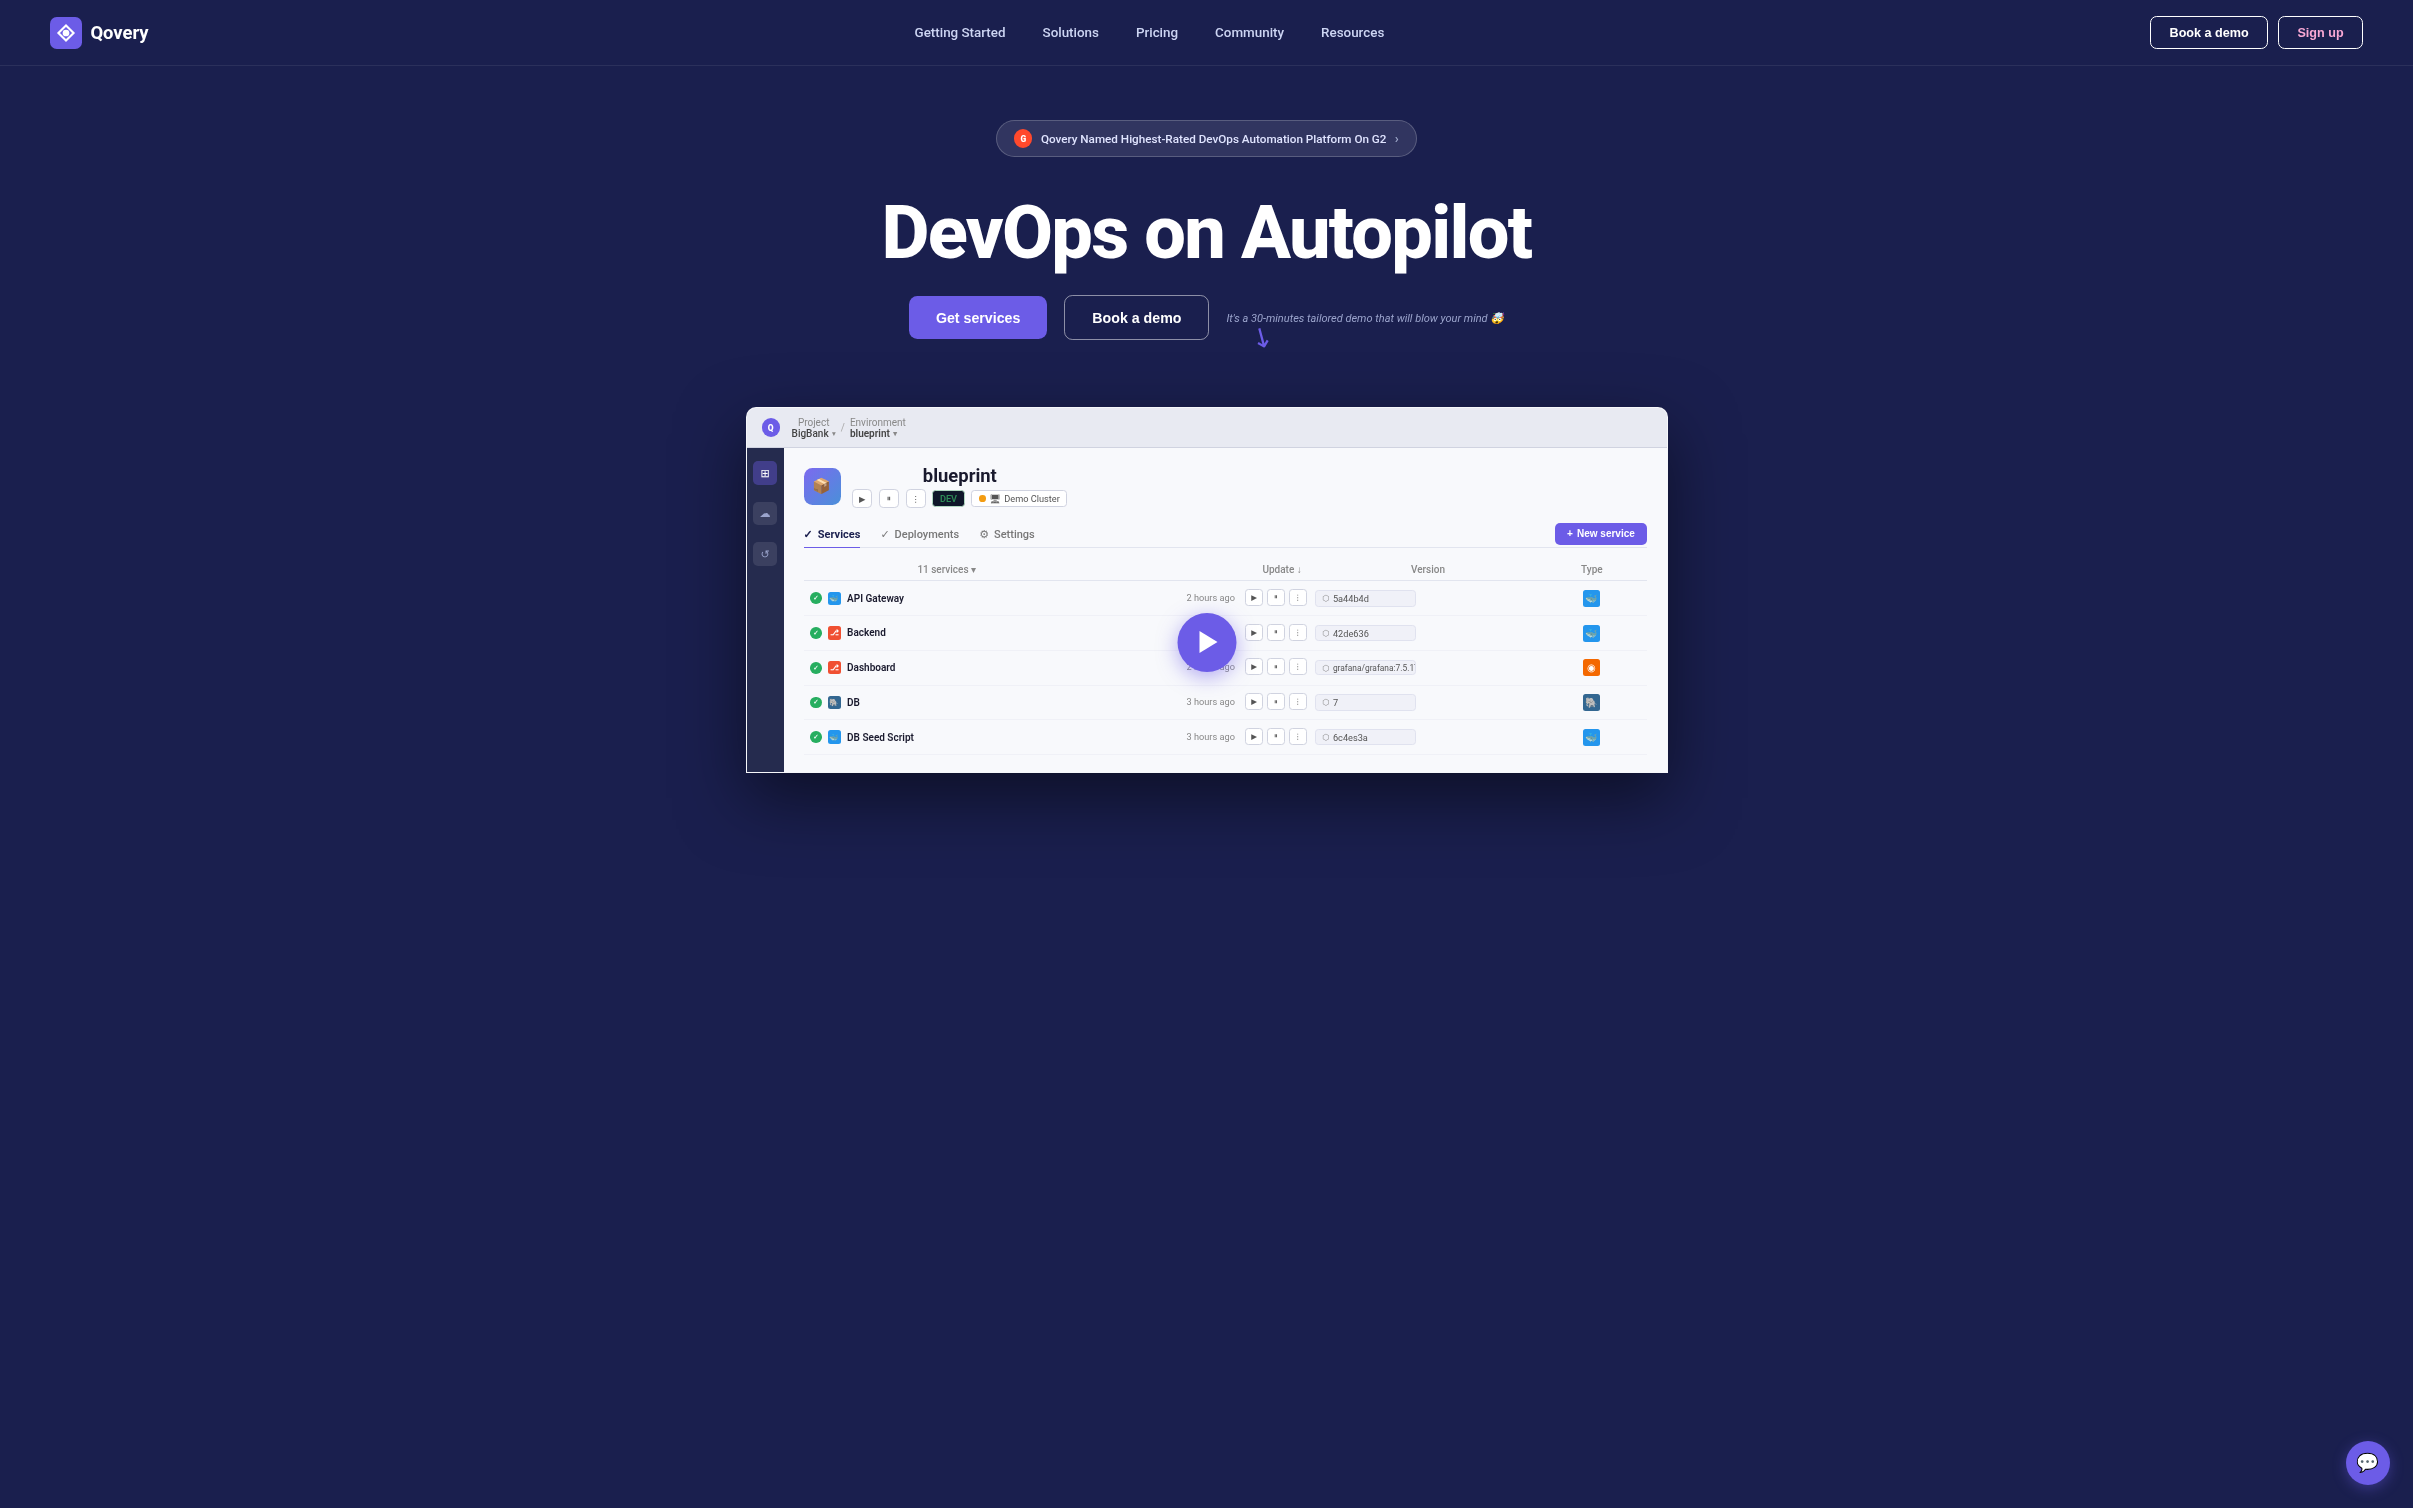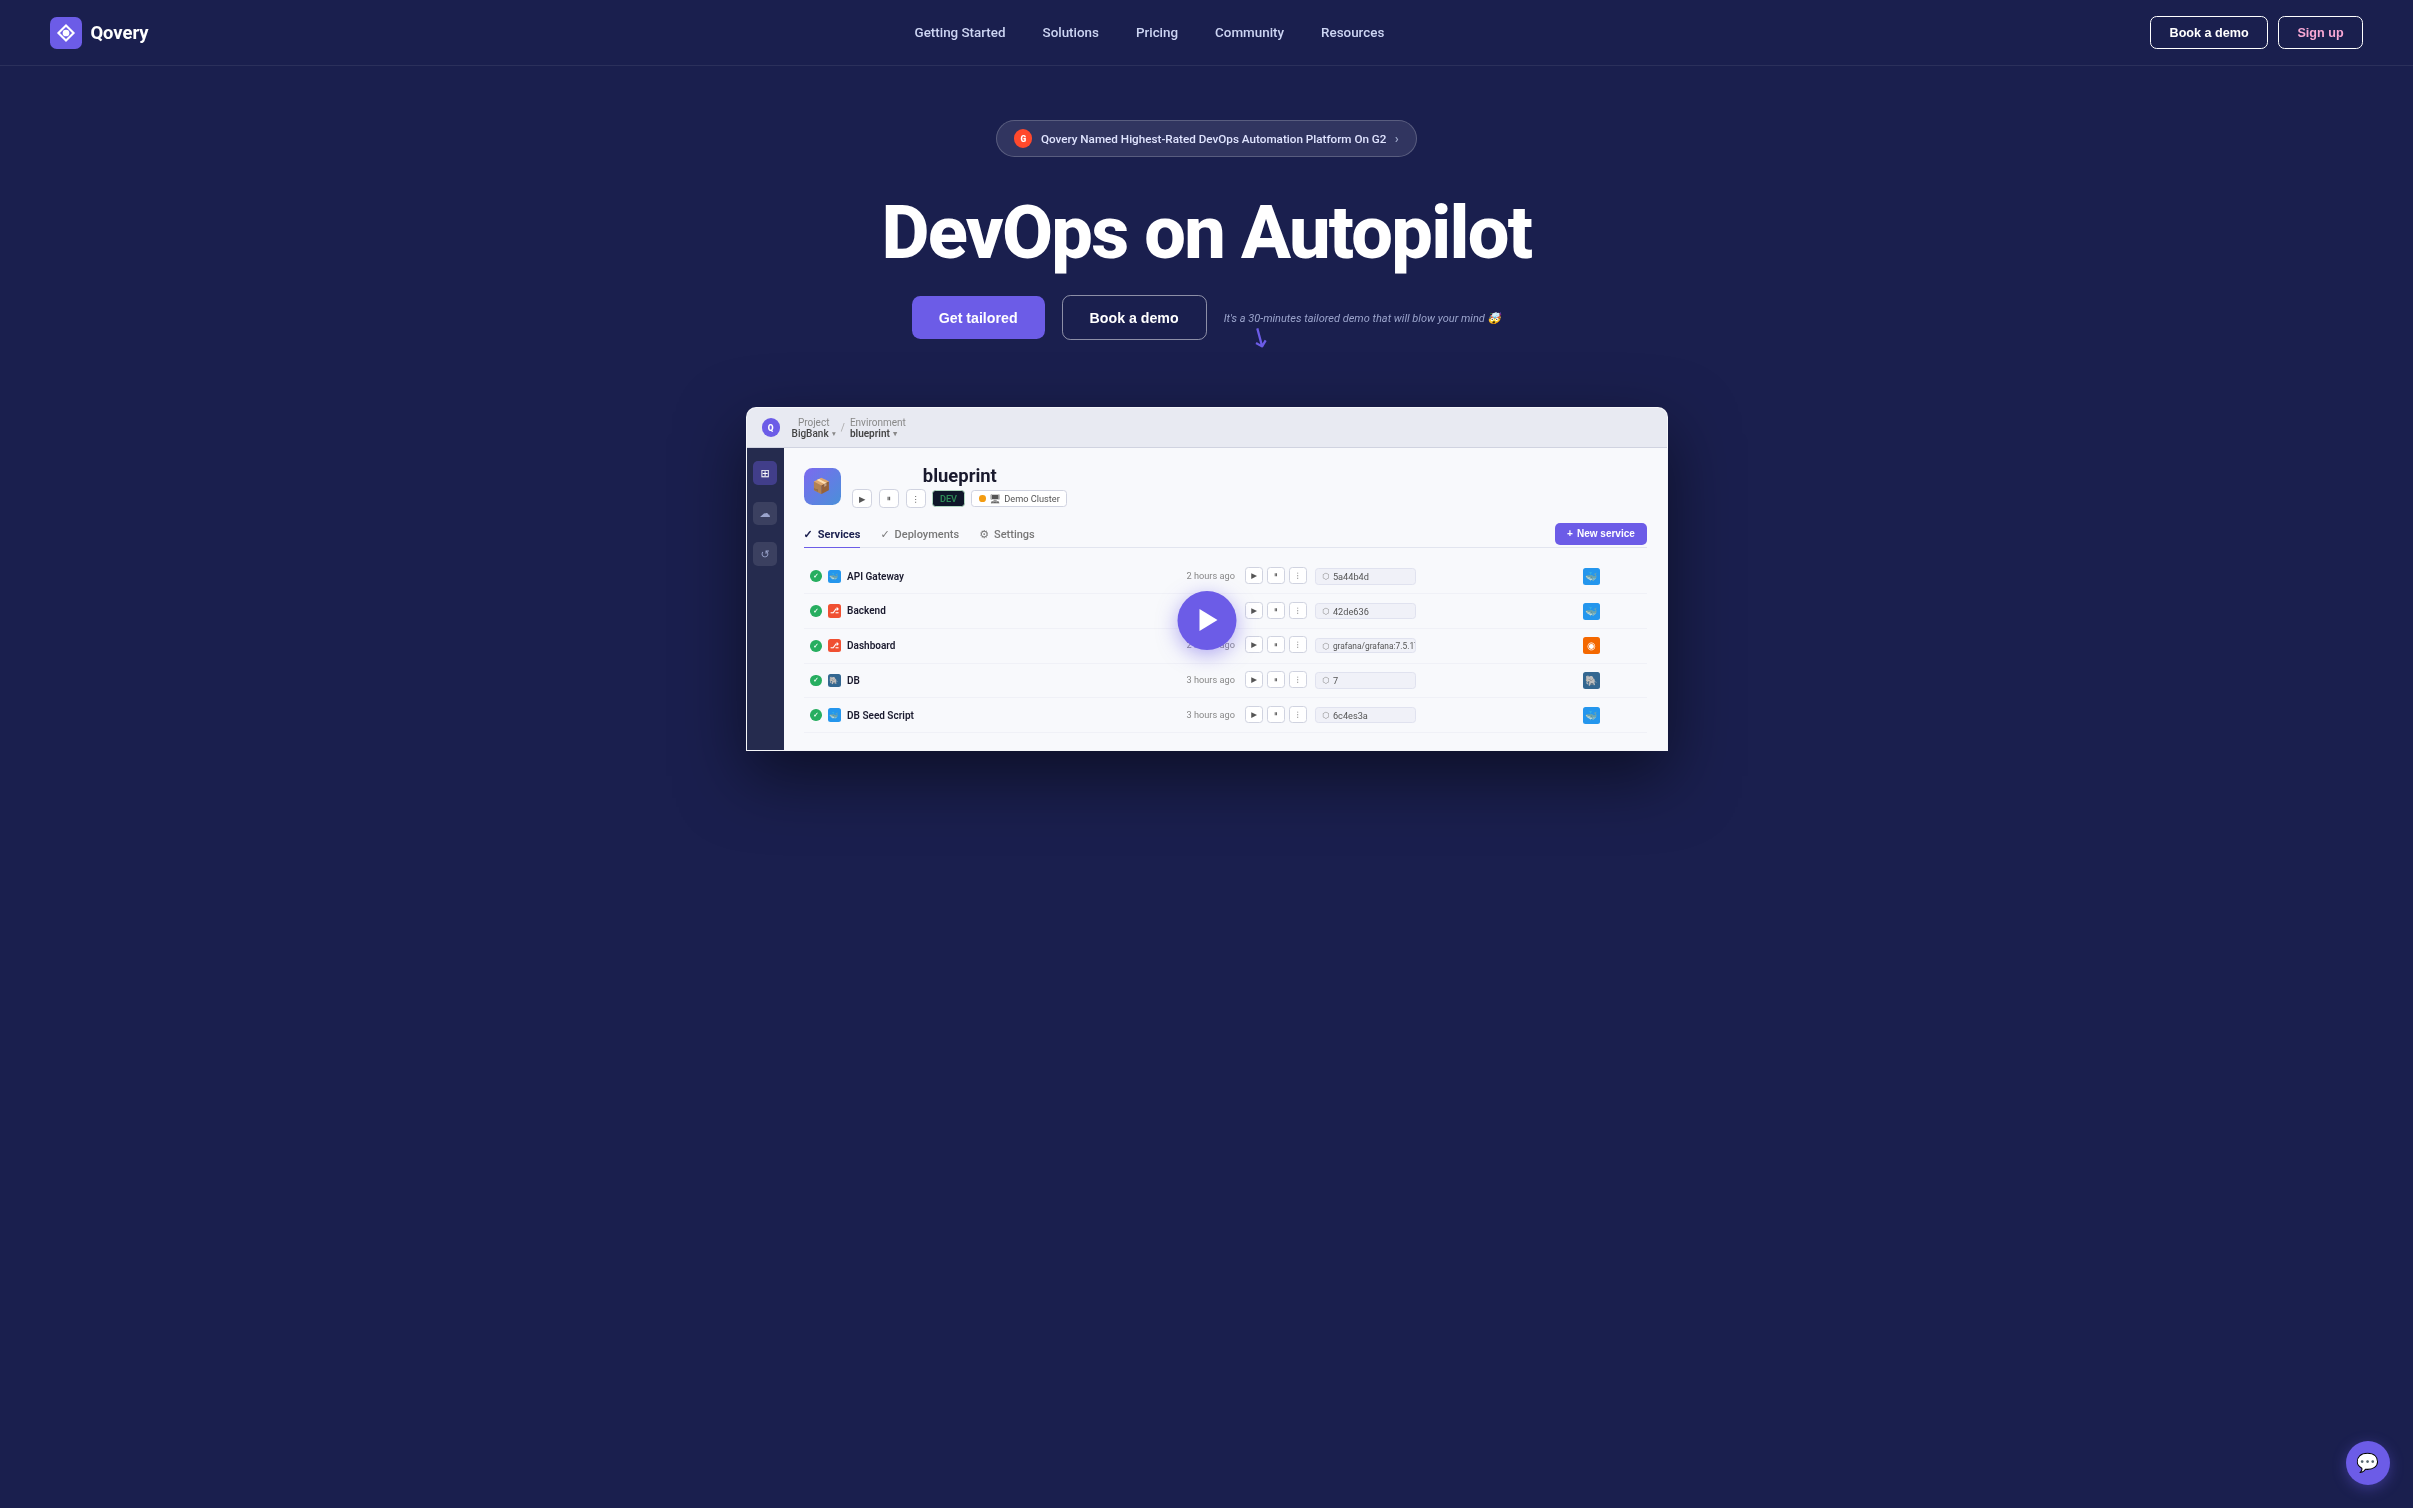--- a/index.html
+++ b/index.html
@@ -573,21 +573,21 @@
   <div class="announcement-banner">
     <span class="g2-icon">G</span>
     <span>Qovery Named Highest-Rated DevOps Automation Platform On G2</span>
     <span class="banner-arrow">›</span>
   </div>
 
   <h1>DevOps on Autopilot</h1>
 
 
   <div class="hero-cta">
-    <button class="btn-get-started">Get tailored</button>
+    <button class="btn-get-started">Get services</button>
     <button class="btn-book-demo-hero">Book a demo</button>
     <div style="position:relative; display:flex; align-items:flex-start;">
       <div style="position:relative;">
         <span class="cta-note">It's a 30-minutes tailored demo that will blow your mind 🤯</span>
         <span style="position:absolute; bottom:-27px; left:25px; font-size:27px; color:#6c5ce7; transform:rotate(30deg) scaleX(-1); display:block;">↙</span>
       </div>
     </div>
   </div>
 
   <div class="app-container">
@@ -656,20 +656,26 @@
               <span>Settings</span>
             </div>
             <button class="tab-new-service-btn">
               <span>+</span>
               <span>New service</span>
             </button>
           </div>
 
           <div class="services-table">
 
+            <div class="table-header-row">
+              <div class="col-name">11 services ▾</div>
+              <div class="col-update">Update ↓</div>
+              <div class="col-version">Version</div>
+              <div class="col-type">Type</div>
+            </div>
 
             <div class="table-row">
               <div class="col-name service-name">
                 <span class="status-dot">✓</span>
                 <span class="service-type-icon docker">🐳</span>
                 <span>API Gateway</span>
               </div>
               <div class="col-update update-time">
                 <div class="row-actions" style="justify-content:flex-end; margin-bottom:1.7px;">
                   <span style="margin-right:6.7px;">2 hours ago</span>

